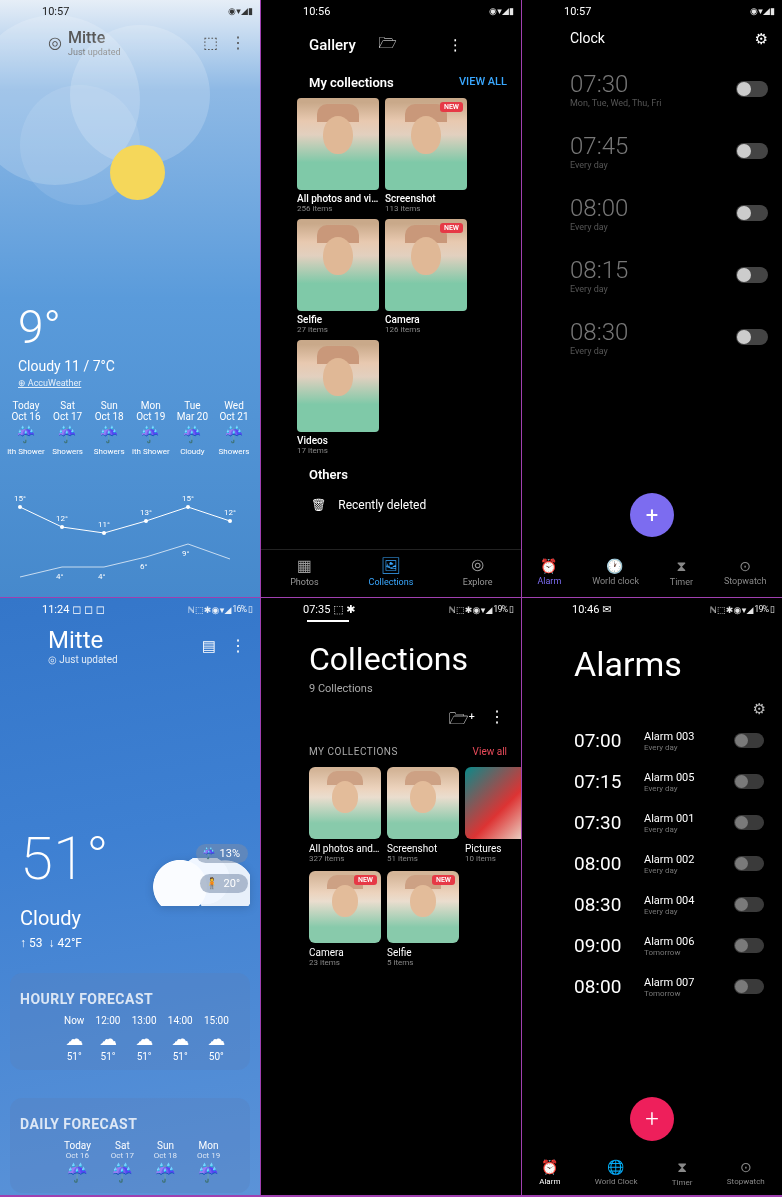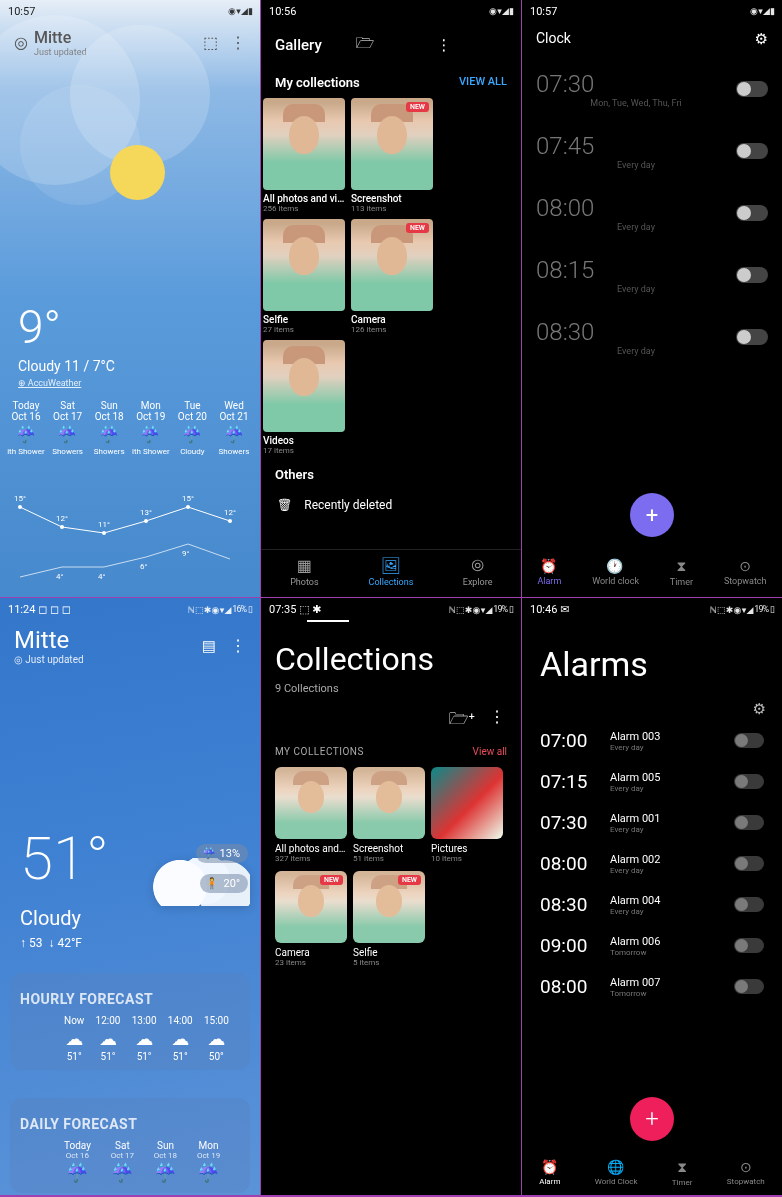--- a/index.html
+++ b/index.html
@@ -1,18 +1,18 @@
 <!DOCTYPE html>
 <html><head>
 <meta charset="utf-8">
 <style>
   * { box-sizing: border-box; margin: 0; padding: 0; }
   body { background: #a040b0; width: 782px; height: 1197px; font-family: -apple-system, Roboto, sans-serif; overflow: hidden; }
   .grid { display: grid; grid-template-columns: 260px 260px 260px; grid-template-rows: 597px 597px; gap: 1px; width: 782px; }
-  .pane { position: relative; overflow: hidden; background: #000; }
+  .pane { position: relative; overflow: hidden; background: #000; padding-left: 34px; }
 
   .statusbar { display: flex; justify-content: space-between; align-items: center; padding: 4px 8px; font-size: 11px; height: 22px; }
   .statusbar .right { display: flex; gap: 2px; align-items: center; }
   .status-icons { font-size: 9px; letter-spacing: -1px; opacity: .9; }
 
   
   .p1 { background: linear-gradient(180deg,#e6eef7 0%,#8eb9e5 15%,#5a9bdb 50%,#4689cc 100%); color: #fff; }
   .p1 .statusbar { color: #222; }
   .p1 .bubbles { position: absolute; top: 15px; left: -40px; width: 320px; height: 200px; }
   .bubble { position: absolute; border-radius: 50%; background: rgba(255,255,255,.18); }
@@ -52,21 +52,21 @@
   .p2 .bnav .bi .ic { font-size:16px; display:block; margin-bottom:2px;}
 
   
   .p3 { color:#888; }
   .p3 .statusbar { color:#fff; }
   .p3 .title { padding:8px 14px; display:flex; color:#fff; font-size:14px; }
   .p3 .title .g { margin-left:auto; font-size:15px; }
   .p3 .alist { padding: 2px 14px; }
   .p3 .arow { display:flex; align-items:center; padding:12px 0; }
   .p3 .arow .time { font-size:24px; font-weight:300; color:#777; }
-  .p3 .arow .sub { font-size:9px; color:#555;text-align:center; }
+  .p3 .arow .sub { font-size:9px; color:#555; }
   .p3 .arow .tinfo { flex:1; }
   .p3 .tog { width:32px; height:16px; background:#444; border-radius:10px; position:relative;}
   .p3 .tog::after{content:"";width:14px;height:14px;background:#ccc;border-radius:50%;position:absolute;top:1px;left:1px;}
   .p3 .fab { position:absolute; bottom:60px; left:50%; transform:translateX(-50%); width:44px; height:44px; border-radius:50%; background:#7c6cf0; color:#fff; display:flex; align-items:center; justify-content:center; font-size:22px;}
   .p3 .bnav { position:absolute; bottom:0; left:0; right:0; display:flex; justify-content:space-around; padding:6px 0 10px; font-size:9px; color:#888;}
   .p3 .bnav .bi { text-align:center;}
   .p3 .bnav .bi.act { color:#7c6cf0;}
   .p3 .bnav .bi .ic { font-size:14px; display:block; margin-bottom:2px;}
 
   
@@ -102,21 +102,21 @@
   .p5 .th5::before{content:"";width:36px;height:14px;background:#cda184;border-radius:10px 10px 0 0;position:absolute;top:4px;left:18px;}
   .p5 .th5.pic{background:linear-gradient(135deg,#0a8a8a,#dd3333 55%,#efe);}
   .p5 .th5.pic::before,.p5 .th5.pic::after{display:none;}
   .p5 .b5{position:absolute;top:4px;right:4px;background:#e63946;color:#fff;font-size:7px;padding:1px 4px;border-radius:3px;font-weight:600;}
   .p5 .cl5{font-size:10px;margin-top:4px;white-space:nowrap;overflow:hidden;text-overflow:ellipsis;}
   .p5 .cc5{font-size:8px;color:#888;}
   .p5 .tabline{position:absolute;top:22px;left:46px;width:42px;height:2px;background:#fff;}
 
   
   .p6 { color:#fff;}
-  .p6 .statusbar{color:#fff;}
+  .p6 .statusbar{color:#fff;margin-left:8px;}
   .p6 .bigtitle { padding: 24px 18px 10px; font-size:34px; font-weight:400;}
   .p6 .gear { display:flex; justify-content:flex-end; padding:6px 16px 2px; font-size:15px; color:#bbb;}
   .p6 .arow { display:flex; align-items:center; padding:9px 18px;}
   .p6 .arow .time { font-size:19px; flex:0 0 70px; font-weight:400;}
   .p6 .arow .info { flex:1; }
   .p6 .arow .info .lab{font-size:11px;}
   .p6 .arow .info .s{font-size:8px;color:#777;}
   .p6 .tog{width:30px;height:15px;background:#3a3a3a;border-radius:10px;position:relative;}
   .p6 .tog::after{content:"";width:13px;height:13px;background:#7a7a7a;border-radius:50%;position:absolute;top:1px;left:1px;}
   .p6 .fab { position:absolute; bottom:54px; left:50%; transform:translateX(-50%); width:44px; height:44px; border-radius:50%; background:#ee1f5b; color:#fff; display:flex; align-items:center; justify-content:center; font-size:24px; font-weight:300;}
@@ -175,21 +175,21 @@
           <div style="font-size:8px">Showers</div>
         </div>
         <div class="d">
           <div>Mon</div>
           <div>Oct 19</div>
           <div class="ic">☔</div>
           <div style="font-size:8px">ith Shower</div>
         </div>
         <div class="d">
           <div>Tue</div>
-          <div>Oct 20</div>
+          <div>Mar 20</div>
           <div class="ic">☔</div>
           <div style="font-size:8px">Cloudy</div>
         </div>
         <div class="d">
           <div>Wed</div>
           <div>Oct 21</div>
           <div class="ic">☔</div>
           <div style="font-size:8px">Showers</div>
         </div>
       </div>

